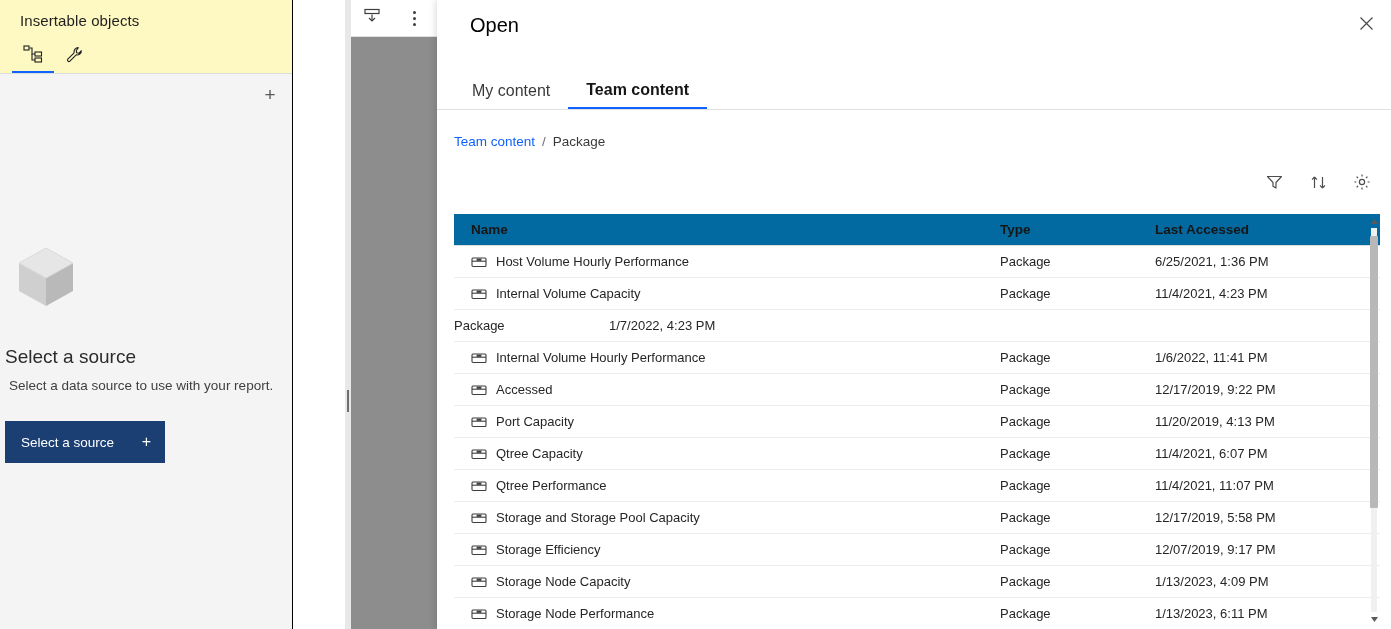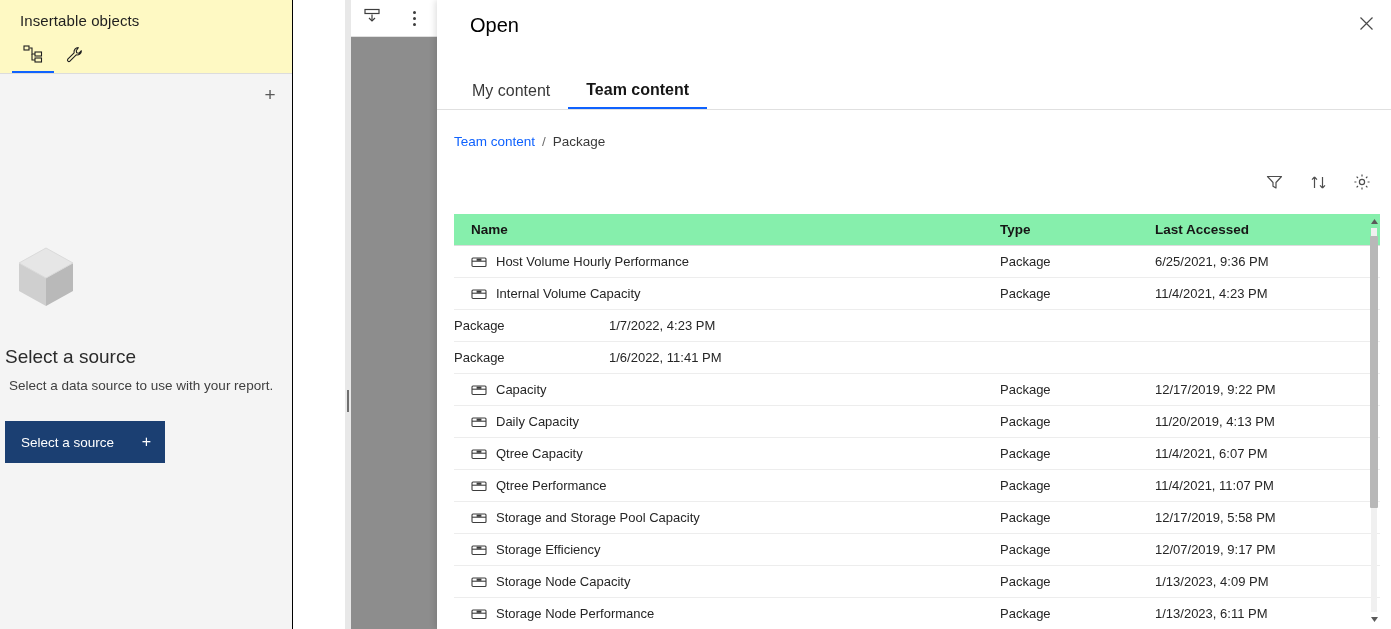--- a/index.html
+++ b/index.html
@@ -291,21 +291,21 @@
     left: 17px;
     top: 214px;
     width: 926px;
     height: 412px;
     box-sizing: border-box;
   }
   .table-head {
     display: flex;
     height: 32px;
     align-items: center;
-    background: #86efac;
+    background: #0369a1;
     border-bottom: 1px solid #dcdcdc;
     font-size: 13.5px;
     font-weight: 700;
     color: #161616;
     box-sizing: border-box;
   }
   .col-name   { width: 546px; padding-left: 17px; box-sizing: border-box; }
   .col-type   { width: 155px; box-sizing: border-box; }
   .col-access { width: 210px; box-sizing: border-box; }
 
@@ -510,68 +510,78 @@
               <span>
                 <svg class="pkg-icon" viewBox="0 0 16 16" fill="none">
                   <rect x="1" y="4" width="14" height="8.5" rx="1" stroke="#3d3d3d" stroke-width="1.1"></rect>
                   <path d="M1 7.2 H15" stroke="#3d3d3d" stroke-width="1.1"></path>
                   <rect x="5.6" y="4.6" width="4.8" height="2.2" fill="#3d3d3d"></rect>
                 </svg>
               </span>
               <span>Host Volume Hourly Performance</span>
             </div>
             <div class="col-type">Package</div>
-            <div class="col-access">6/25/2021, 9:36 PM</div>
+            <div class="col-access">6/25/2021, 1:36 PM</div>
           </div>
           <div class="row">
             <div class="col-name">
               <span>
                 <svg class="pkg-icon" viewBox="0 0 16 16" fill="none">
                   <rect x="1" y="4" width="14" height="8.5" rx="1" stroke="#3d3d3d" stroke-width="1.1"></rect>
                   <path d="M1 7.2 H15" stroke="#3d3d3d" stroke-width="1.1"></path>
                   <rect x="5.6" y="4.6" width="4.8" height="2.2" fill="#3d3d3d"></rect>
                 </svg>
               </span>
               <span>Internal Volume Capacity</span>
             </div>
             <div class="col-type">Package</div>
             <div class="col-access">11/4/2021, 4:23 PM</div>
           </div>
           <div class="row">
             <div class="col-type">Package</div>
             <div class="col-access">1/7/2022, 4:23 PM</div>
           </div>
           <div class="row">
+            <div class="col-name">
+              <span>
+                <svg class="pkg-icon" viewBox="0 0 16 16" fill="none">
+                  <rect x="1" y="4" width="14" height="8.5" rx="1" stroke="#3d3d3d" stroke-width="1.1"></rect>
+                  <path d="M1 7.2 H15" stroke="#3d3d3d" stroke-width="1.1"></path>
+                  <rect x="5.6" y="4.6" width="4.8" height="2.2" fill="#3d3d3d"></rect>
+                </svg>
+              </span>
+              <span>Internal Volume Hourly Performance</span>
+            </div>
             <div class="col-type">Package</div>
             <div class="col-access">1/6/2022, 11:41 PM</div>
           </div>
           <div class="row">
             <div class="col-name">
               <span>
                 <svg class="pkg-icon" viewBox="0 0 16 16" fill="none">
                   <rect x="1" y="4" width="14" height="8.5" rx="1" stroke="#3d3d3d" stroke-width="1.1"></rect>
                   <path d="M1 7.2 H15" stroke="#3d3d3d" stroke-width="1.1"></path>
                   <rect x="5.6" y="4.6" width="4.8" height="2.2" fill="#3d3d3d"></rect>
                 </svg>
               </span>
-              <span>Capacity</span>
+              <span>Accessed</span>
             </div>
             <div class="col-type">Package</div>
             <div class="col-access">12/17/2019, 9:22 PM</div>
           </div>
           <div class="row">
             <div class="col-name">
               <span>
                 <svg class="pkg-icon" viewBox="0 0 16 16" fill="none">
                   <rect x="1" y="4" width="14" height="8.5" rx="1" stroke="#3d3d3d" stroke-width="1.1"></rect>
                   <path d="M1 7.2 H15" stroke="#3d3d3d" stroke-width="1.1"></path>
                   <rect x="5.6" y="4.6" width="4.8" height="2.2" fill="#3d3d3d"></rect>
                 </svg>
               </span>
-              <span>Daily Capacity</span>
+              <span>Port Capacity</span>
             </div>
             <div class="col-type">Package</div>
             <div class="col-access">11/20/2019, 4:13 PM</div>
           </div>
           <div class="row">
             <div class="col-name">
               <span>
                 <svg class="pkg-icon" viewBox="0 0 16 16" fill="none">
                   <rect x="1" y="4" width="14" height="8.5" rx="1" stroke="#3d3d3d" stroke-width="1.1"></rect>
                   <path d="M1 7.2 H15" stroke="#3d3d3d" stroke-width="1.1"></path>

